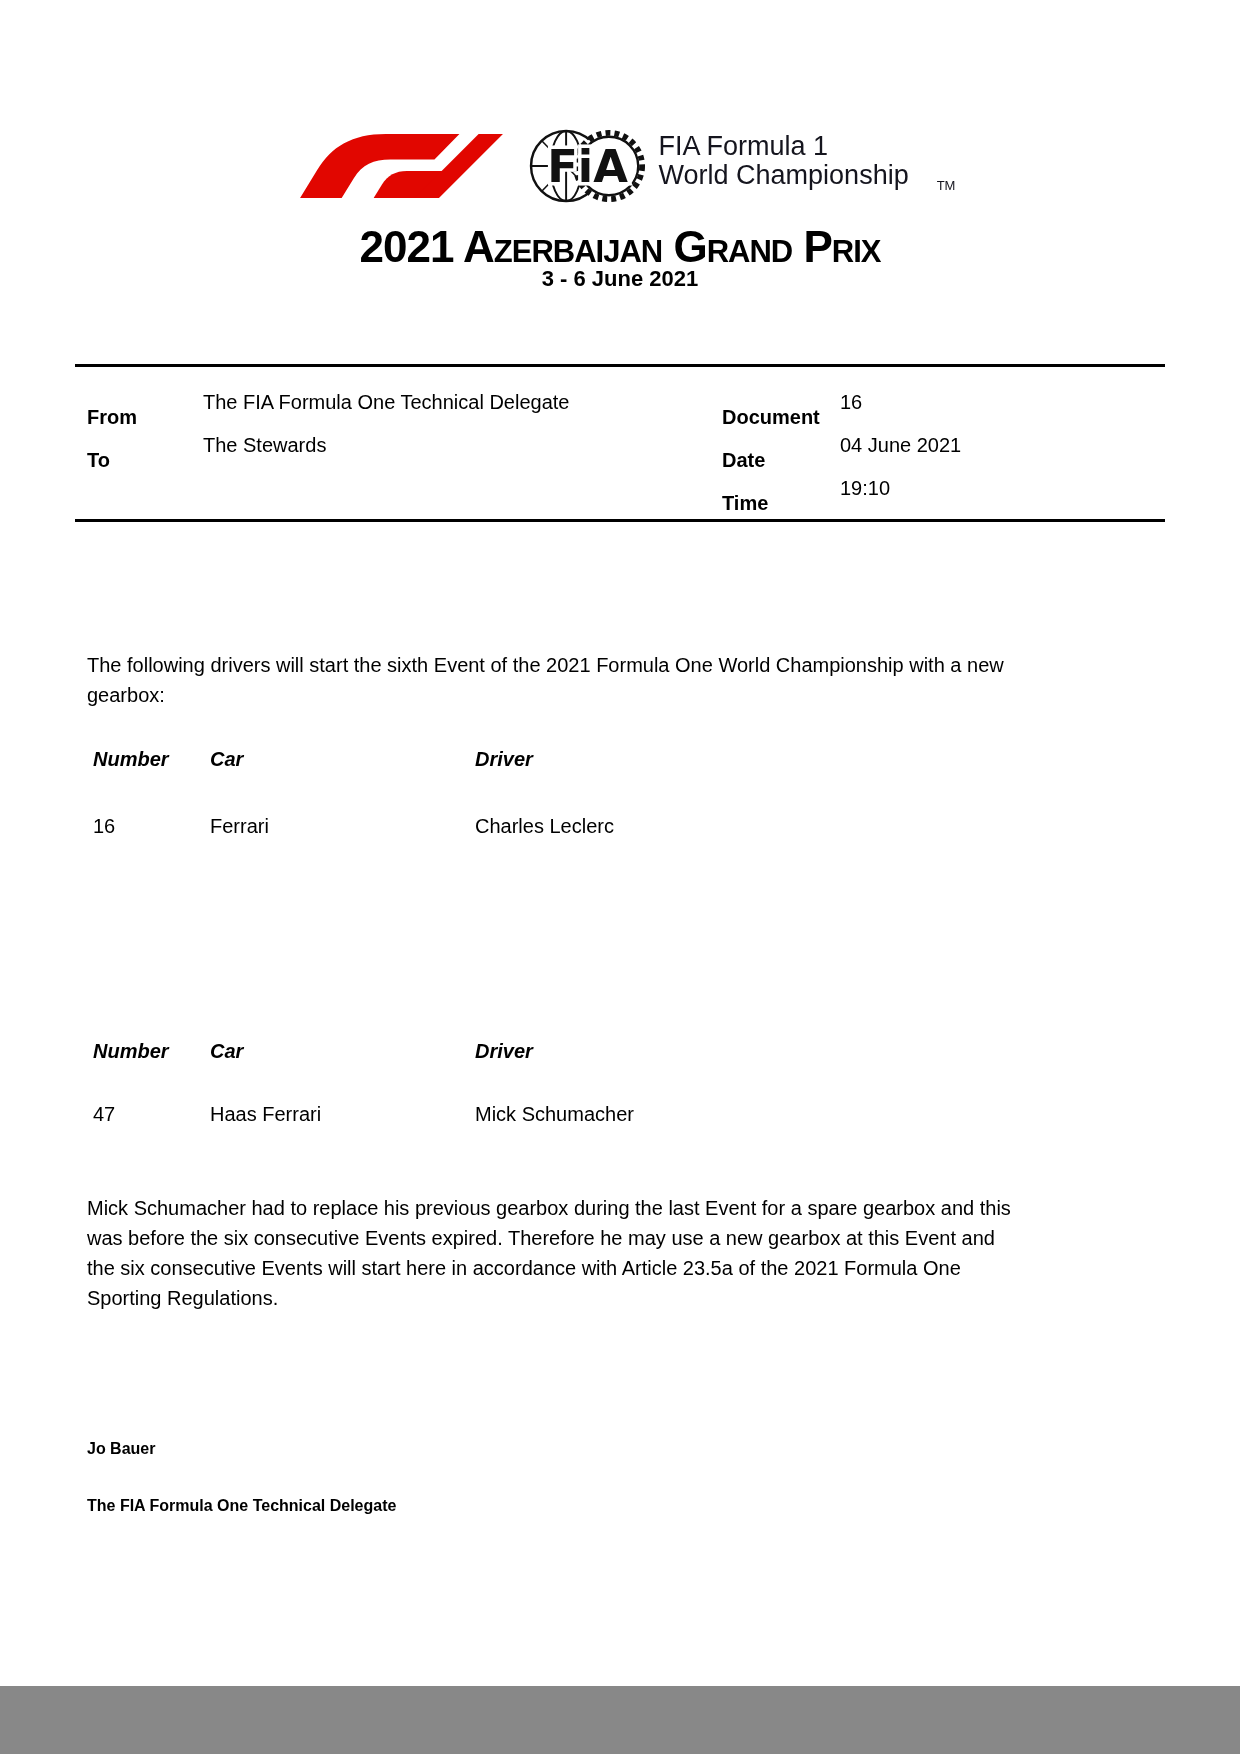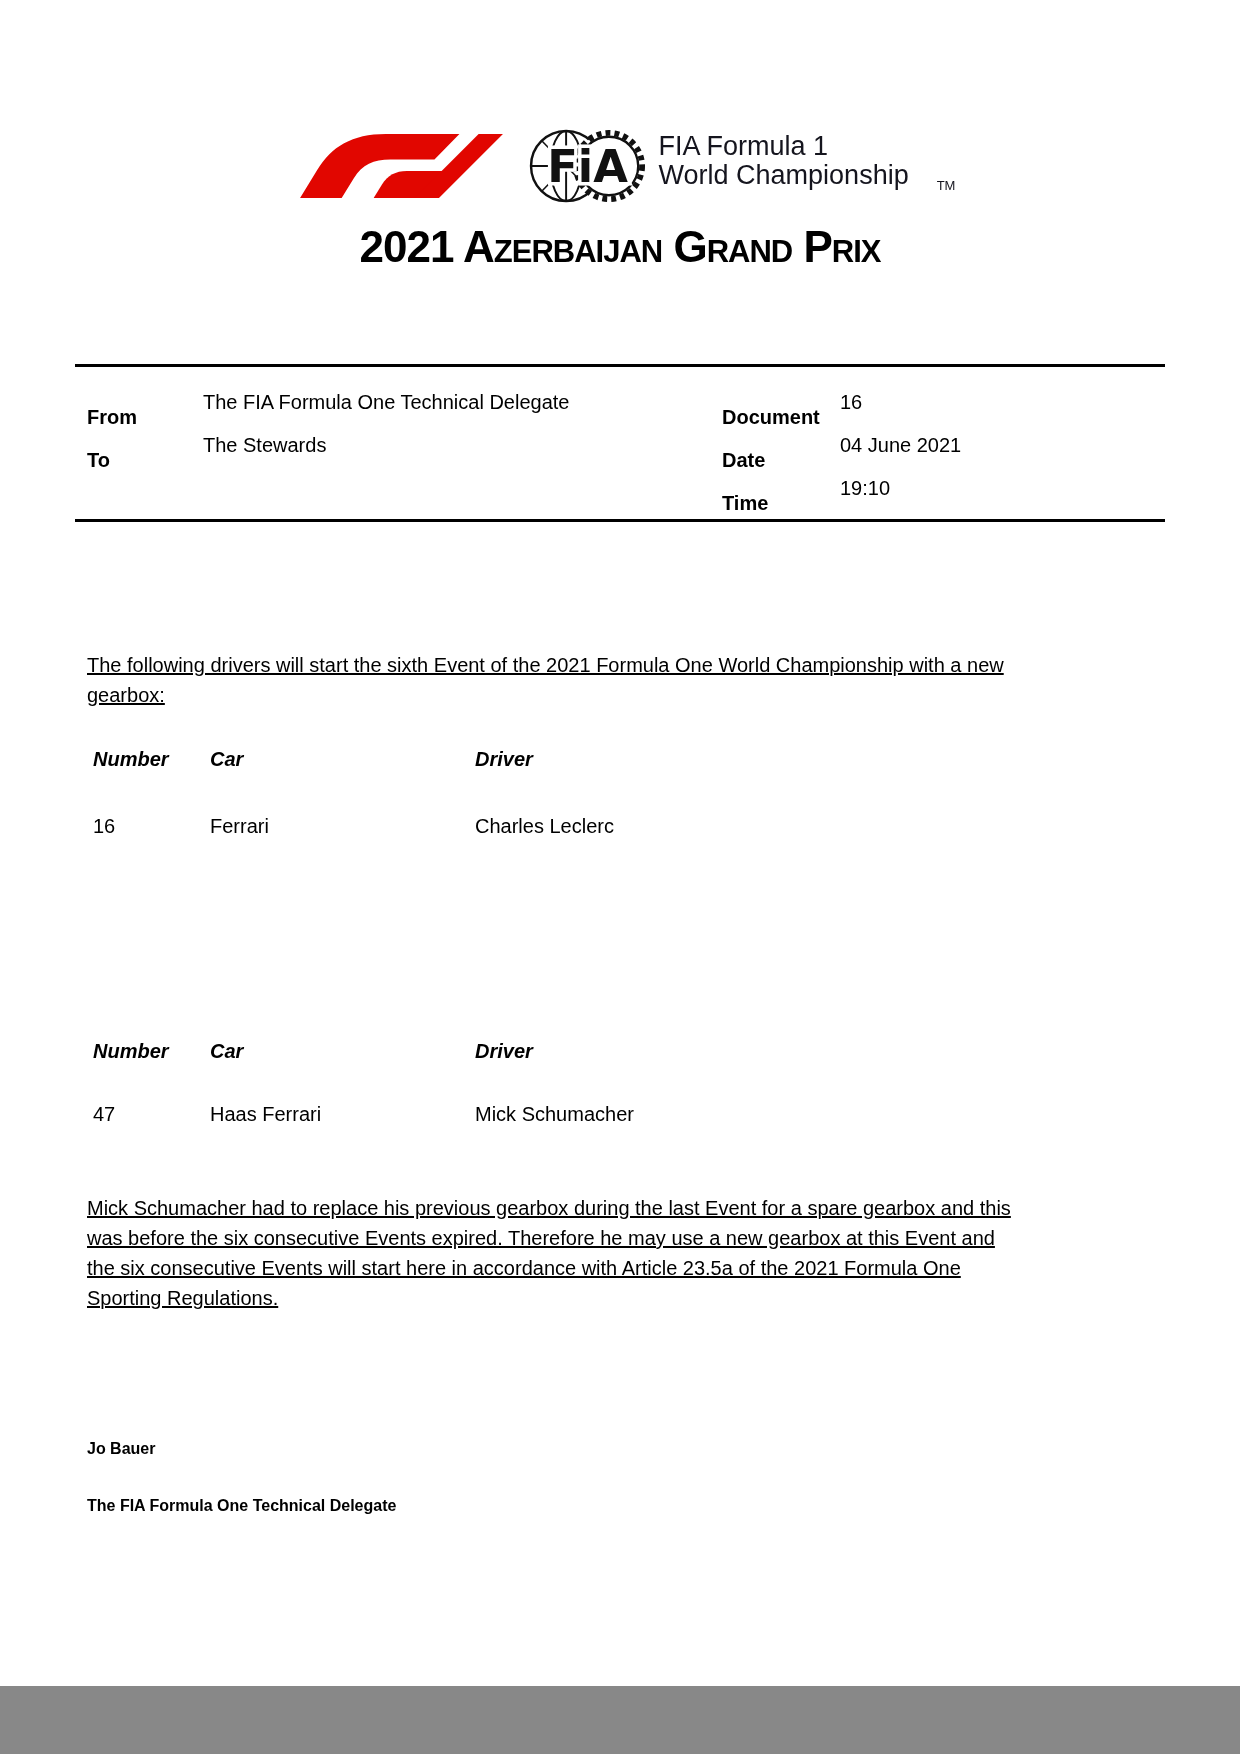--- a/index.html
+++ b/index.html
@@ -51,21 +51,21 @@
   .meta-label { position:absolute; font-size:20px; font-weight:bold; white-space:nowrap;margin-top:16px; }
   .meta-value { position:absolute; font-size:20px; white-space:nowrap; }
 
   
   .report-heading {
     position:absolute; top:544px; left:0; width:100%;
     text-align:center; font-size:21px; font-weight:bold;
   }
   .para {
     position:absolute; left:87px; width:940px;
-    font-size:20px; line-height:30px;text-decoration:underline;
+    font-size:20px; line-height:30px;
   }
   .col-number { position:absolute; left:93px;  white-space:nowrap; }
   .col-car    { position:absolute; left:210px; white-space:nowrap; }
   .col-driver { position:absolute; left:475px; white-space:nowrap; }
   .tbl-header { font-size:20px; font-weight:bold; font-style:italic; }
   .tbl-cell   { font-size:20px; }
 
   .sig { position:absolute; left:87px; font-size:16px; font-weight:bold; white-space:nowrap; }
 </style>
 </head>
@@ -96,20 +96,21 @@
       <text x="60" y="55" text-anchor="middle" font-family="DejaVu Sans, sans-serif" font-size="46" font-weight="bold" fill="#111" stroke="#fff" stroke-width="7" paint-order="stroke">FiA</text>
     </svg>
 
     <div class="logo-text">
       <div>FIA Formula 1</div>
       <div><span>World Championship</span><span class="tm">TM</span></div>
     </div>
   </div>
 
   <div class="gp-title">2021 Azerbaijan Grand Prix</div>
+  <div class="gp-dates">3 - 6 June 2021</div>
 
   <div class="rule rule-1"></div>
 
   <div class="meta-label" style="top:390px; left:87px;">From</div>
   <div class="meta-value" style="top:391px; left:203px;">The FIA Formula One Technical Delegate</div>
   <div class="meta-label" style="top:433px; left:87px;">To</div>
   <div class="meta-value" style="top:434px; left:203px;">The Stewards</div>
 
   <div class="meta-label" style="top:390px; left:722px;">Document</div>
   <div class="meta-value" style="top:391px; left:840px;">16</div>

